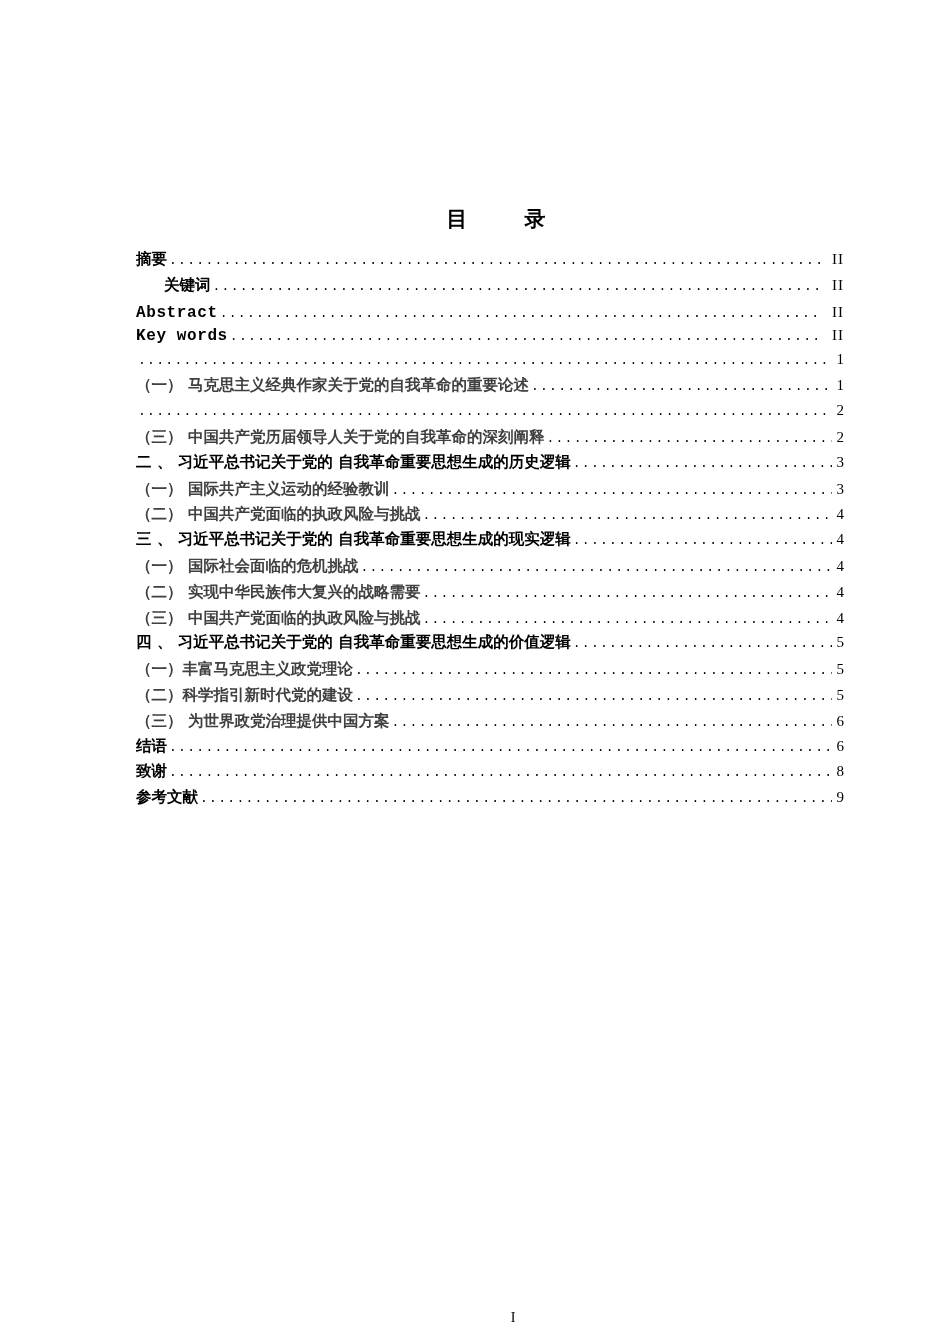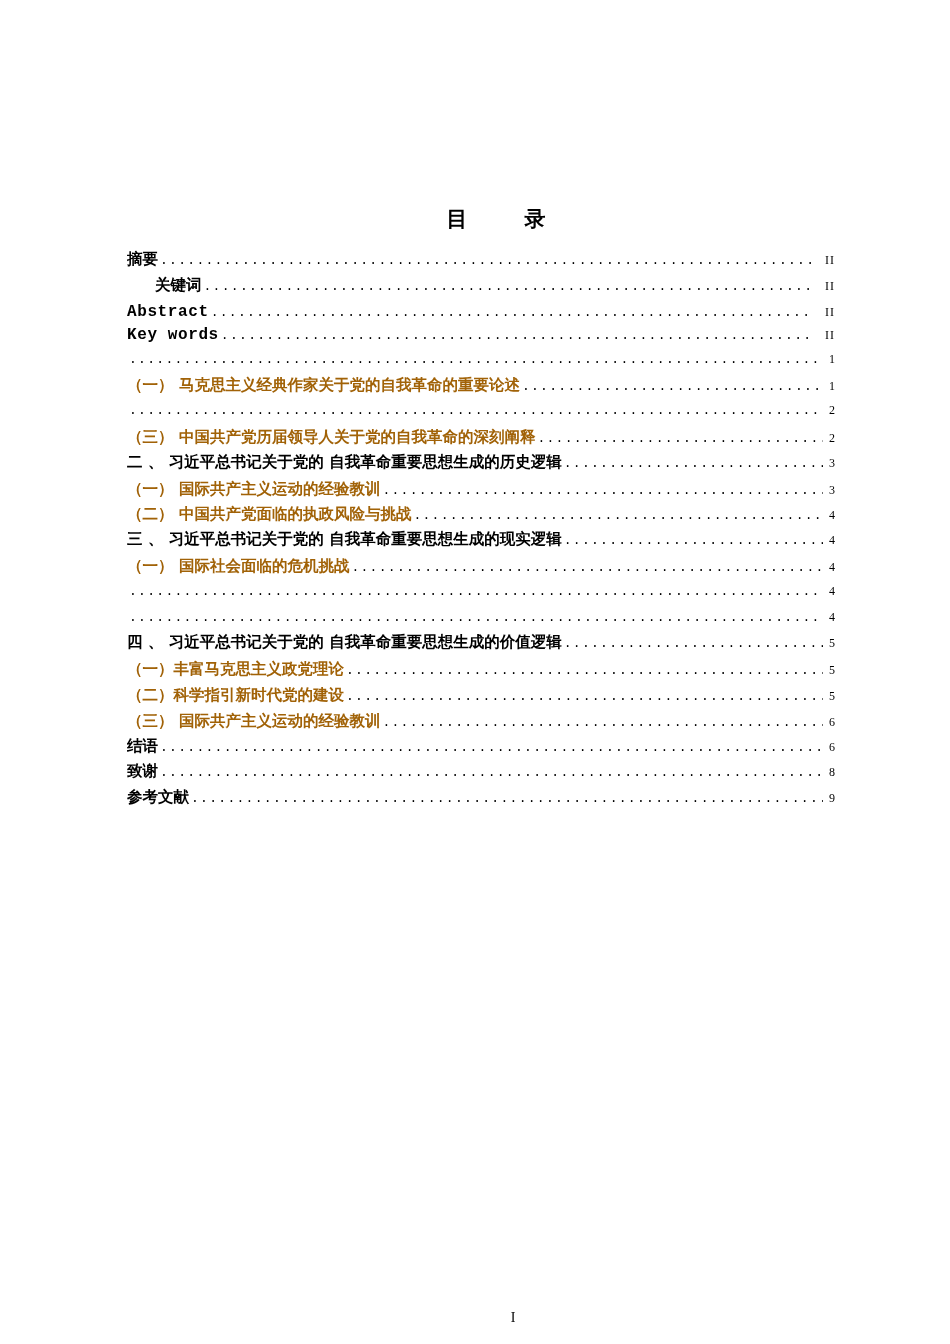--- a/index.html
+++ b/index.html
@@ -22,21 +22,21 @@
       text-align: center;
       font-family: "DejaVu Sans", sans-serif;
       font-weight: bold;
       font-size: 21px;
       letter-spacing: 18px;
       line-height: 30px;
     }
     .toc {
       position: absolute;
       top: 247px;
-      left: 127px;
+      left: 136px;
       width: 708px;
     }
     .toc-row {
       display: flex;
       align-items: baseline;
       height: 25.8px;
       line-height: 25.8px;
       white-space: nowrap;
       overflow: hidden;
     }
@@ -45,42 +45,42 @@
       flex: 0 0 auto;
       font-size: 15.5px;
       font-weight: bold;
     }
     .toc-label.bold {
       font-family: "DejaVu Sans", sans-serif;
       font-weight: bold;
     }
     .toc-label.sub {
       font-family: "DejaVu Serif", serif;
-      color: #a16207;
+      color: #404040;
     }
     .toc-label.mono {
       font-family: "Liberation Mono", monospace;
       font-size: 16px;
       letter-spacing: 0.6px;
     }
     .dots {
       flex: 1 1 auto;
       overflow: hidden;
       font-family: "Liberation Mono", monospace;
       font-size: 13px;
       letter-spacing: 1.3px;
       margin: 0 2px;
     }
     .dots::before {
       content: "........................................................................................................................................................";
     }
     .page-num {
       flex: 0 0 auto;
       font-family: "Liberation Serif", serif;
-      font-size: 12px;
+      font-size: 15px;
       text-align: right;
       min-width: 10px;
     }
     .page-num.roman {
       letter-spacing: 1px;
       padding-left: 10px;
     }
     .footer-page {
       position: absolute;
       top: 1310px;
@@ -154,44 +154,46 @@
     <span class="toc-label bold">三 、 习近平总书记关于党的 自我革命重要思想生成的现实逻辑</span>
     <span class="dots"></span>
     <span class="page-num">4</span>
   </div>
   <div class="toc-row">
     <span class="toc-label sub">（一） 国际社会面临的危机挑战</span>
     <span class="dots"></span>
     <span class="page-num">4</span>
   </div>
   <div class="toc-row">
-    <span class="dots"></span>
-    <span class="page-num">4</span>
-  </div>
-  <div class="toc-row">
+    <span class="toc-label sub">（二） 实现中华民族伟大复兴的战略需要</span>
+    <span class="dots"></span>
+    <span class="page-num">4</span>
+  </div>
+  <div class="toc-row">
+    <span class="toc-label sub">（三） 中国共产党面临的执政风险与挑战</span>
     <span class="dots"></span>
     <span class="page-num">4</span>
   </div>
   <div class="toc-row">
     <span class="toc-label bold">四 、 习近平总书记关于党的 自我革命重要思想生成的价值逻辑</span>
     <span class="dots"></span>
     <span class="page-num">5</span>
   </div>
   <div class="toc-row">
     <span class="toc-label sub">（一）丰富马克思主义政党理论</span>
     <span class="dots"></span>
     <span class="page-num">5</span>
   </div>
   <div class="toc-row">
     <span class="toc-label sub">（二）科学指引新时代党的建设</span>
     <span class="dots"></span>
     <span class="page-num">5</span>
   </div>
   <div class="toc-row">
-    <span class="toc-label sub">（三） 国际共产主义运动的经验教训</span>
+    <span class="toc-label sub">（三） 为世界政党治理提供中国方案</span>
     <span class="dots"></span>
     <span class="page-num">6</span>
   </div>
   <div class="toc-row">
     <span class="toc-label bold">结语</span>
     <span class="dots"></span>
     <span class="page-num">6</span>
   </div>
   <div class="toc-row">
     <span class="toc-label bold">致谢</span>

